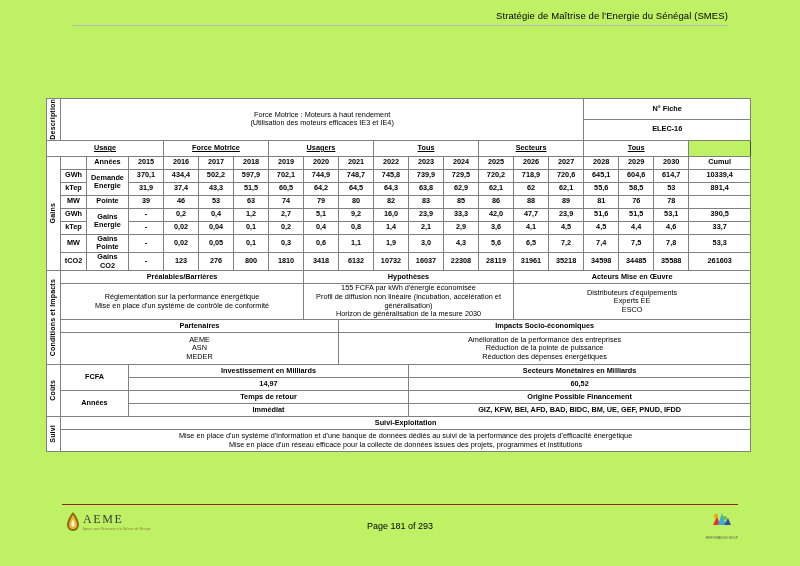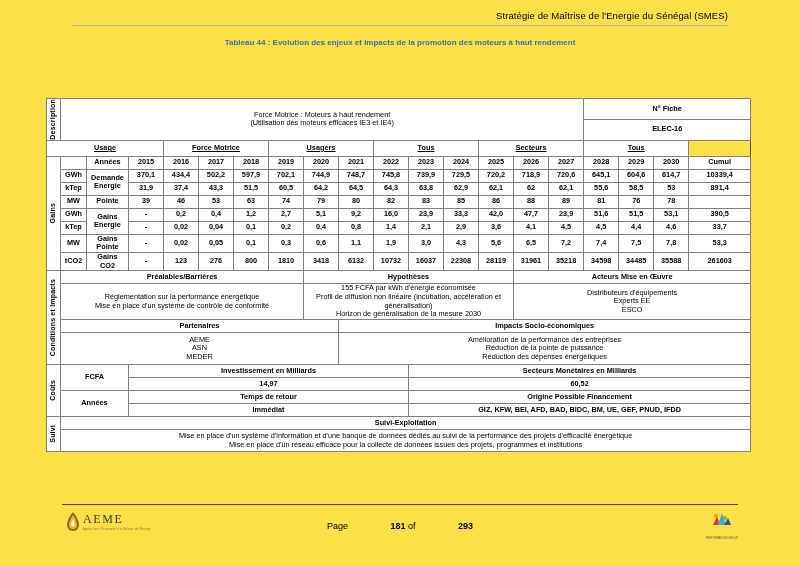--- a/index.html
+++ b/index.html
@@ -3,21 +3,21 @@
 <meta charset="utf-8">
 <style>
   * { box-sizing: border-box; }
   html, body {
     margin: 0; padding: 0;
     width: 800px; height: 566px;
     background: #ffffff;
     font-family: "Liberation Sans", sans-serif;
     overflow: hidden;
   }
-  .page { position: relative; width: 800px; height: 566px; background:#fde047; }
+  .page { position: relative; width: 800px; height: 566px; background:#bef264; }
 
   
   .doc-header {
     position:absolute; left:0; top:0; width:800px;
   }
   .doc-header-title {
     text-align:right; font-size:9.5px; color:#000;
     padding: 10px 72px 4px 0; letter-spacing:.1px;
   }
   .header-rule {
@@ -80,39 +80,38 @@
     position:absolute; left:0; bottom:0; width:800px; height:62px;
   }
   .footer-rule {
     border-top:1.6px solid #9c1f1f; margin:0 62px;
   }
   .footer-body { position:relative; height:52px; }
   .page-num {
     position:absolute; left:0; right:0; top:16px;
     text-align:center; font-size:9px; color:#000;
   }
-  .page-num b { font-weight:bold;margin-left:40px; }
+  .page-num b { font-weight:normal; }
 
   .aeme-logo { position:absolute; left:66px; top:6px; display:flex; align-items:center; gap:3px; }
   .flame { width:14px; height:22px; }
   .aeme-text { font-family:"Liberation Serif", serif; font-size:12px; letter-spacing:1.6px; color:#3a3a3a; }
   .aeme-sub { font-size:2.6px; color:#8a6a3a; line-height:1.5; margin-top:1px; letter-spacing:.2px; }
 
   .perf-logo { position:absolute; right:62px; top:6px; text-align:center; }
   .perf-sub { font-size:2.6px; color:#5a5a5a; margin-top:2px; line-height:1.4; }
 </style>
 </head>
 <body>
 
 <div class="page">
 
   <div class="doc-header">
     <div class="doc-header-title">Stratégie de Maîtrise de l'Energie du Sénégal (SMES)</div>
     <div class="header-rule"></div>
-    <div class="tbl-caption">Tableau 44 : Evolution des enjeux et impacts de la promotion des moteurs à haut rendement</div>
   </div>
 
   <table class="sheet">
     <colgroup>
       <col style="width:14px">
       <col style="width:26px">
       <col style="width:42px">
       <col style="width:35px">
         <col style="width:35px">
         <col style="width:35px">

